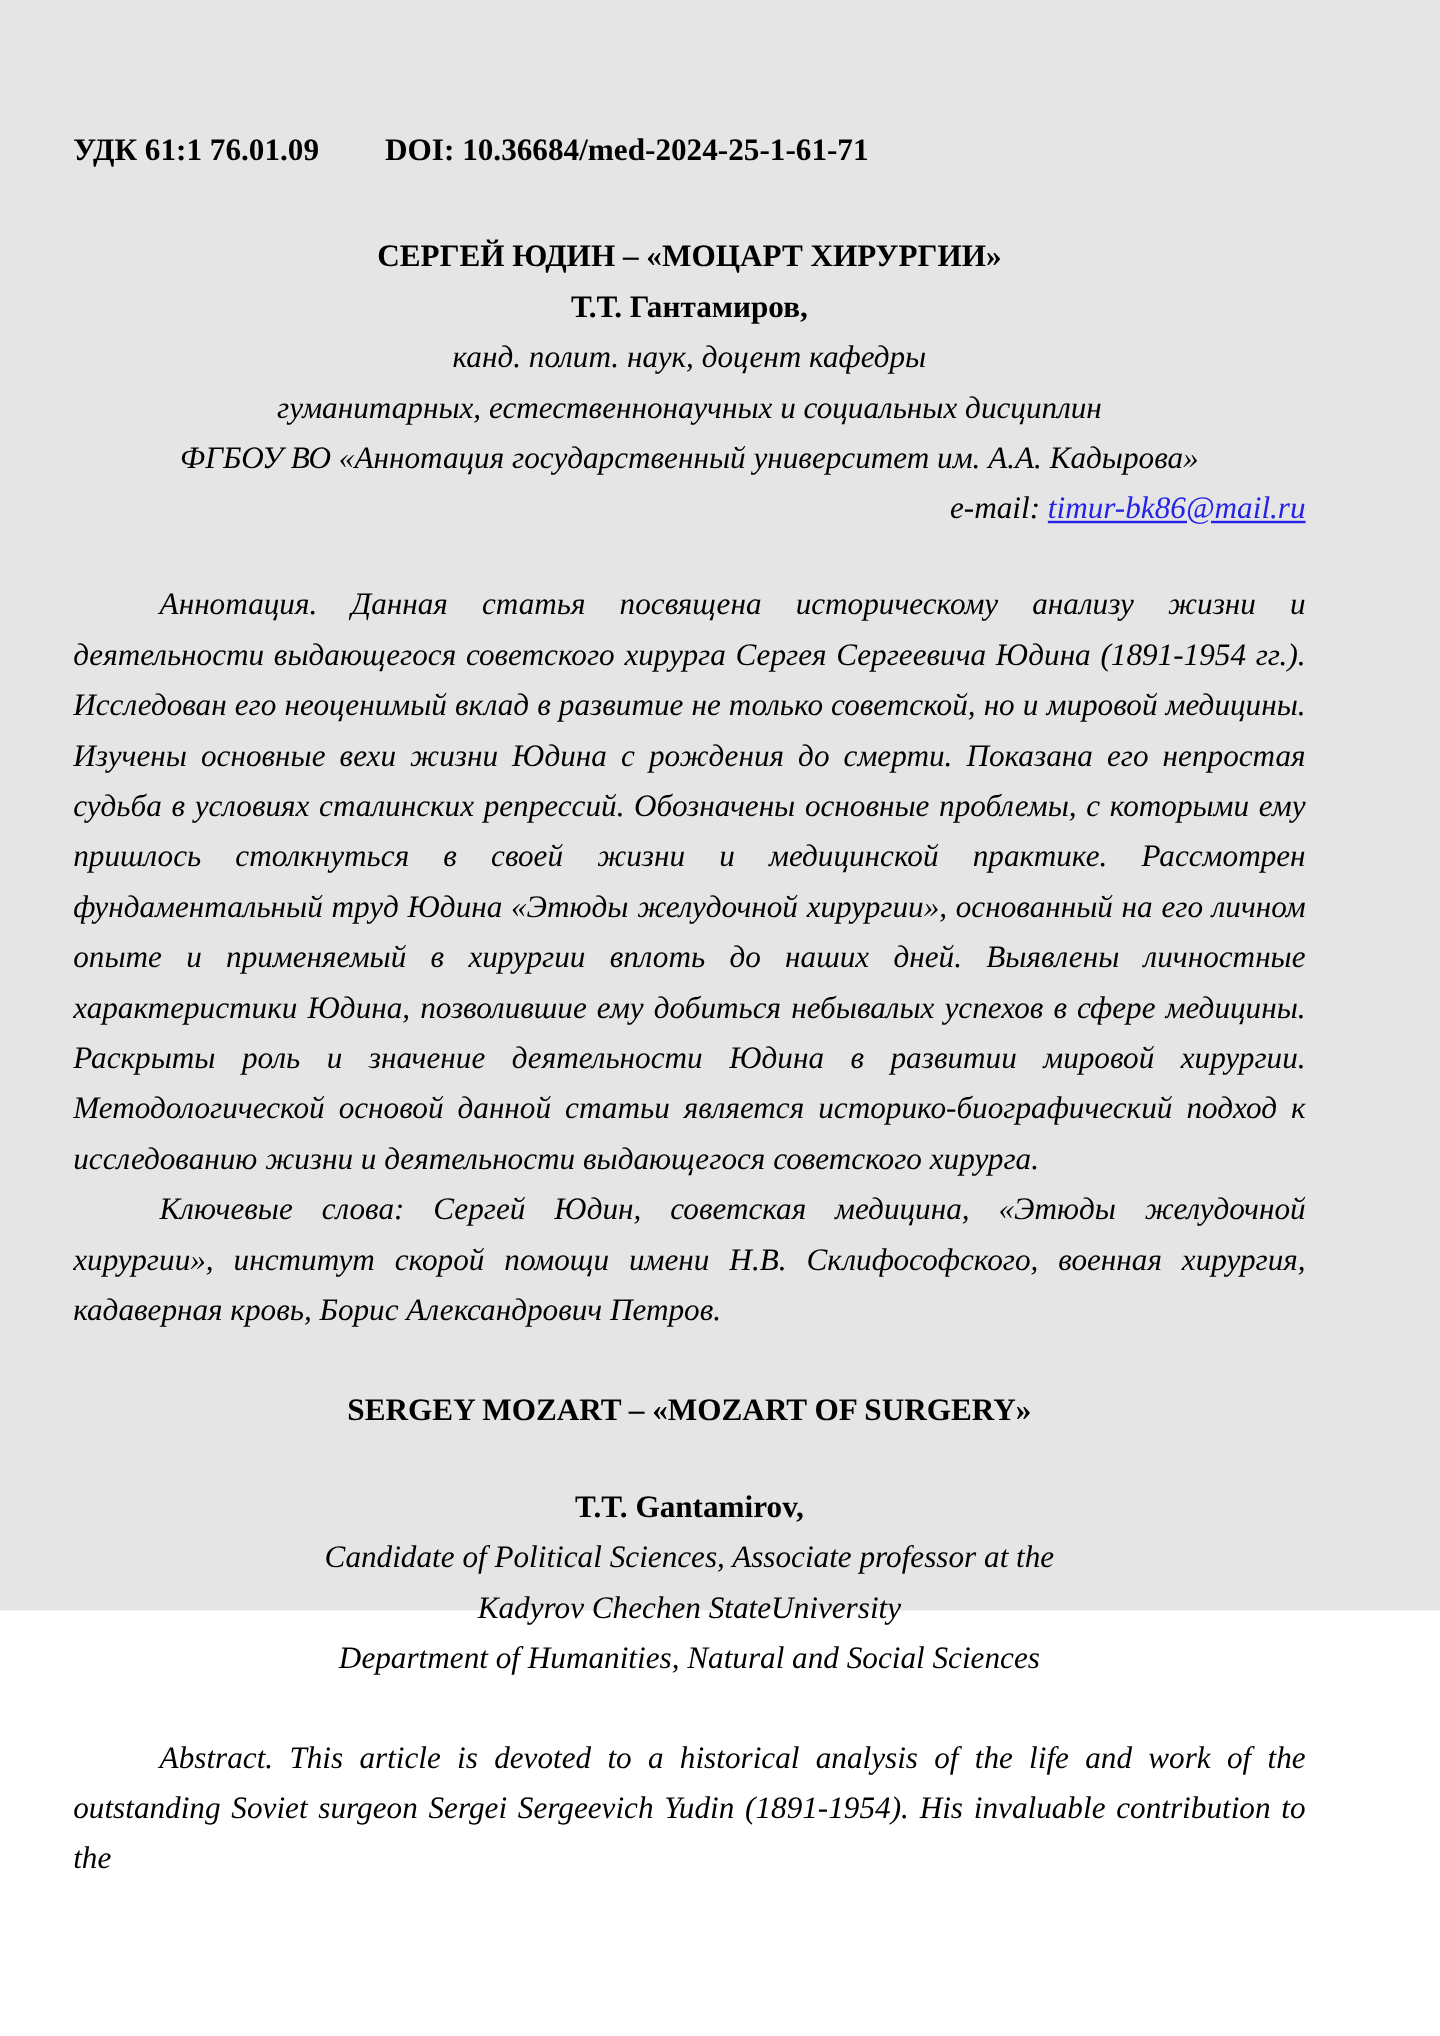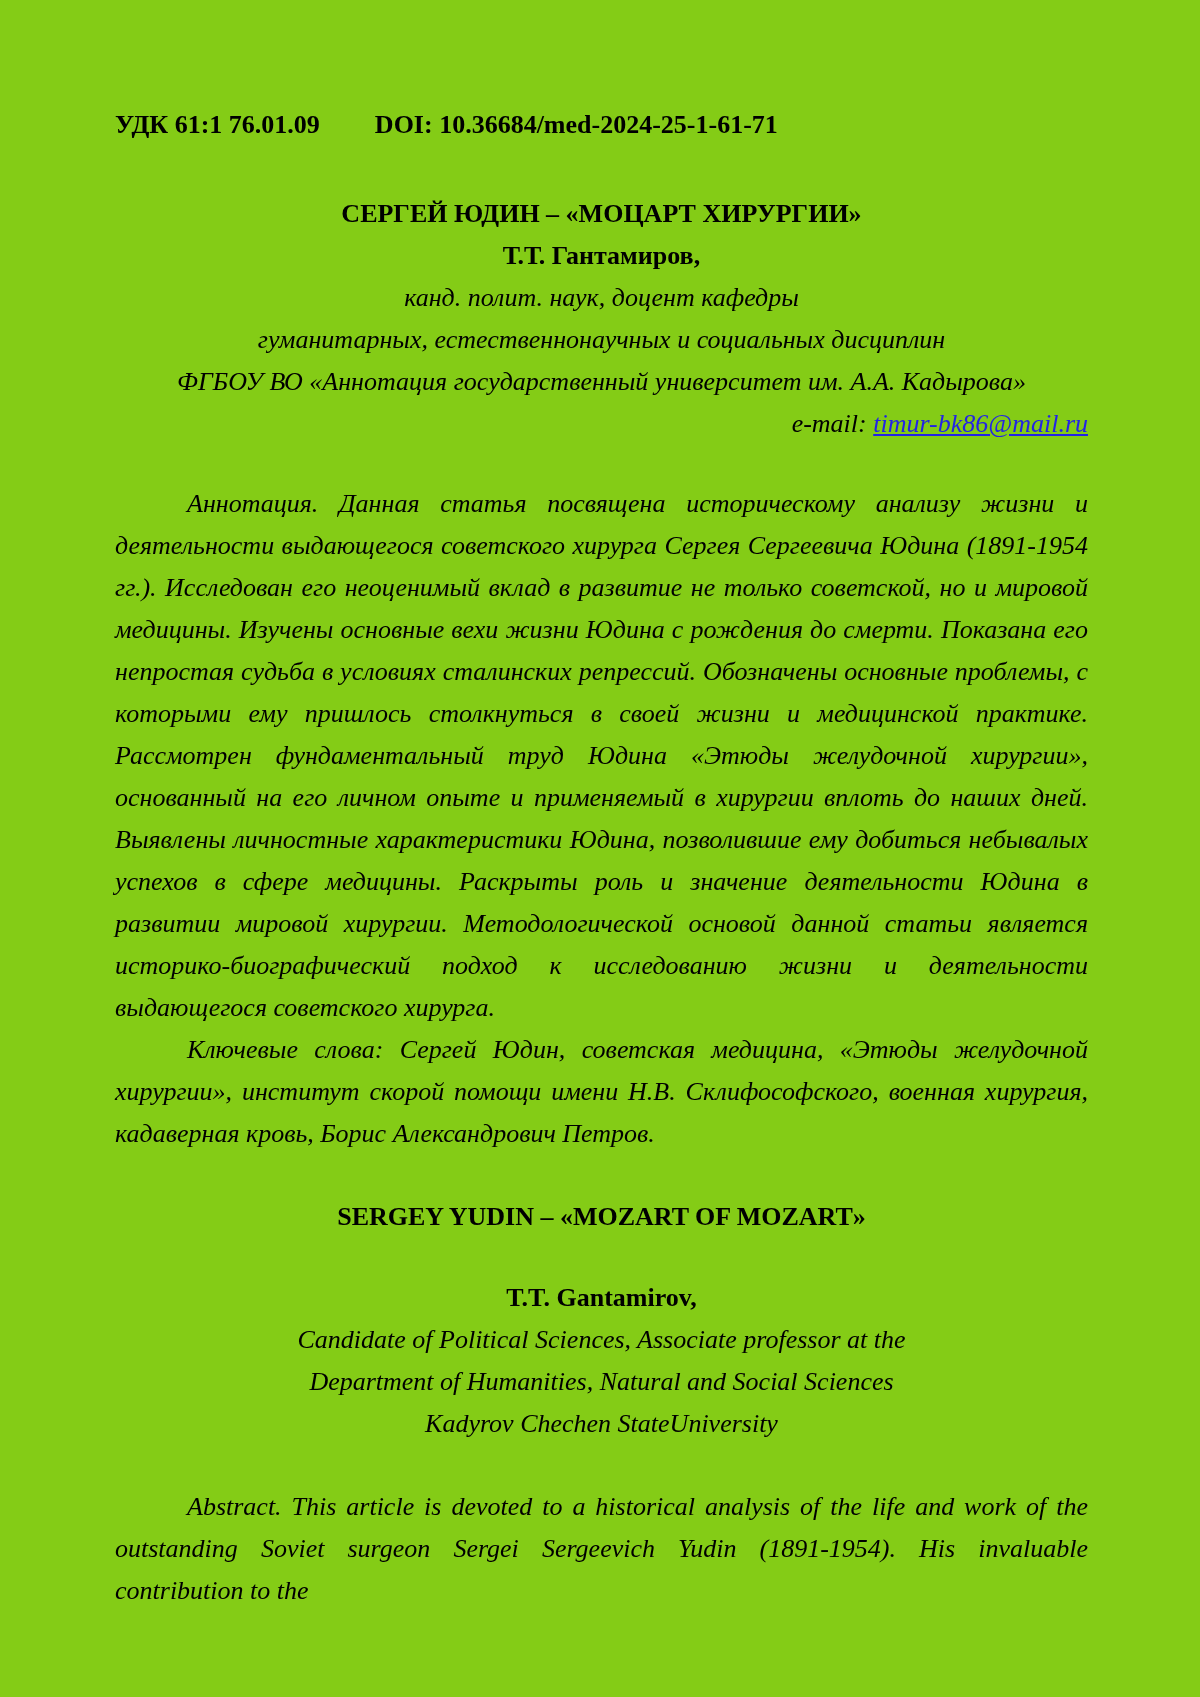--- a/index.html
+++ b/index.html
@@ -6,23 +6,23 @@
   html, body {
     width: 1200px; height: 1697px;
     background: #ffffff;
     color: #000000;
     font-family: "Liberation Serif", "DejaVu Serif", serif;
     font-size: 26px;
     line-height: 42px;
     overflow: hidden;
   }
   .page {
-    width: 1200px; height: 1697px;
-    padding: 104px 112px 0 115px;
-    background: #84cc16;
+    width: 1200px; height: 1342px;
+    padding: 104px 112px 0 61px;
+    background: #e5e5e5;
   }
   .header-line {
     display: flex;
     align-items: baseline;
     font-weight: bold;
   }
   .doi { margin-left: 55px; }
   .title-ru {
     margin-top: 47px;
     text-align: center;
@@ -71,24 +71,24 @@
     <div class="affil">канд. полит. наук, доцент кафедры</div>
     <div class="affil">гуманитарных, естественнонаучных и социальных дисциплин</div>
     <div class="affil">ФГБОУ ВО «Аннотация государственный университет им. А.А. Кадырова»</div>
     <div class="email-line"><span>e-mail: </span><a class="email-link">timur-bk86@mail.ru</a></div>
   </div>
 
   <p class="para para-annotation"><span class="lead">Аннотация.</span><span> Данная статья посвящена историческому анализу жизни и деятельности выдающегося советского хирурга Сергея Сергеевича Юдина (1891-1954 гг.). Исследован его неоценимый вклад в развитие не только советской, но и мировой медицины. Изучены основные вехи жизни Юдина с рождения до смерти. Показана его непростая судьба в условиях сталинских репрессий. Обозначены основные проблемы, с которыми ему пришлось столкнуться в своей жизни и медицинской практике. Рассмотрен фундаментальный труд Юдина «Этюды желудочной хирургии», основанный на его личном опыте и применяемый в хирургии вплоть до наших дней. Выявлены личностные характеристики Юдина, позволившие ему добиться небывалых успехов в сфере медицины. Раскрыты роль и значение деятельности Юдина в развитии мировой хирургии. Методологической основой данной статьи является историко-биографический подход к исследованию жизни и деятельности выдающегося советского хирурга.</span></p>
 
   <p class="para para-keywords"><span class="lead">Ключевые слова:</span><span> Сергей Юдин, советская медицина, «Этюды желудочной хирургии», институт скорой помощи имени Н.В. Склифософского, военная хирургия, кадаверная кровь, Борис Александрович Петров.</span></p>
 
-  <div class="title-en">SERGEY YUDIN – «MOZART OF MOZART»</div>
+  <div class="title-en">SERGEY MOZART – «MOZART OF SURGERY»</div>
 
   <div class="author-block-en">
     <div class="author-name">T.T. Gantamirov,</div>
     <div class="affil">Candidate of Political Sciences, Associate professor at the</div>
+    <div class="affil">Kadyrov Chechen StateUniversity</div>
     <div class="affil">Department of Humanities, Natural and Social Sciences</div>
-    <div class="affil">Kadyrov Chechen StateUniversity</div>
   </div>
 
   <p class="para para-abstract"><span class="lead">Abstract.</span><span> This article is devoted to a historical analysis of the life and work of the outstanding Soviet surgeon Sergei Sergeevich Yudin (1891-1954). His invaluable contribution to the</span></p>
 
 </div>
 
 </body></html>

